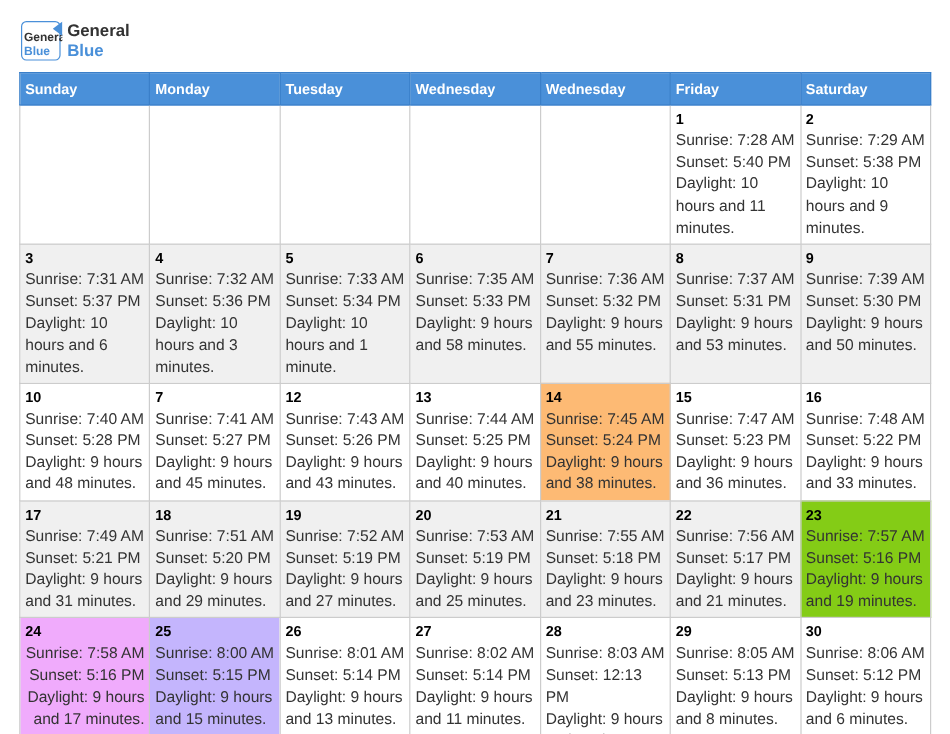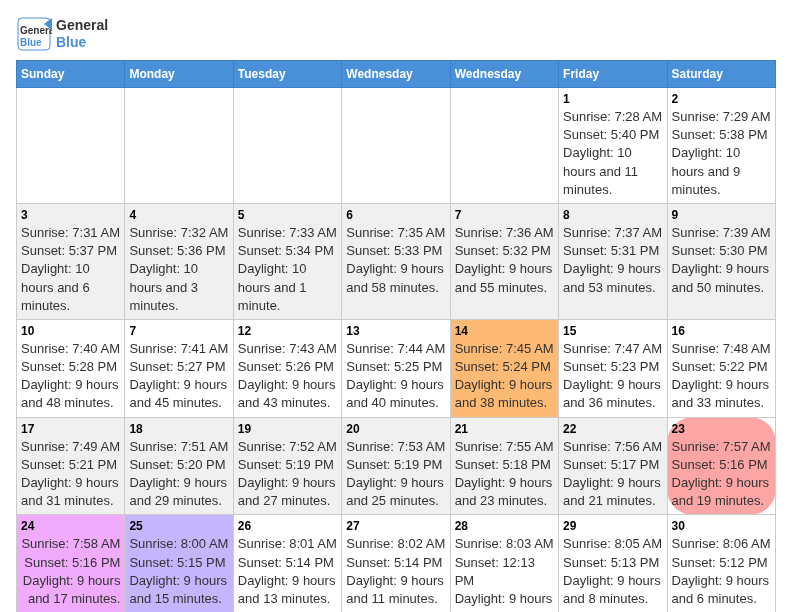--- a/index.html
+++ b/index.html
@@ -254,21 +254,21 @@
           <div class="day-info" style="white-space: pre-line;">Sunrise: 7:55 AM
 Sunset: 5:18 PM
 Daylight: 9 hours and 23 minutes.</div>
         </td>
         <td style="background-color: rgb(240, 240, 240);">
           <div class="day-num">22</div>
           <div class="day-info" style="white-space: pre-line;">Sunrise: 7:56 AM
 Sunset: 5:17 PM
 Daylight: 9 hours and 21 minutes.</div>
         </td>
-        <td style="background-color: #fca5a5; border-radius: 26px;">
+        <td style="background-color: #84cc16;">
           <div class="day-num">23</div>
           <div class="day-info" style="white-space: pre-line;">Sunrise: 7:57 AM
 Sunset: 5:16 PM
 Daylight: 9 hours and 19 minutes.</div>
         </td>
       </tr>
       <tr>
         <td style="background-color: #f0abfc;">
           <div class="day-num">24</div>
           <div class="day-info" style="white-space: pre-line; text-align: right;">Sunrise: 7:58 AM

